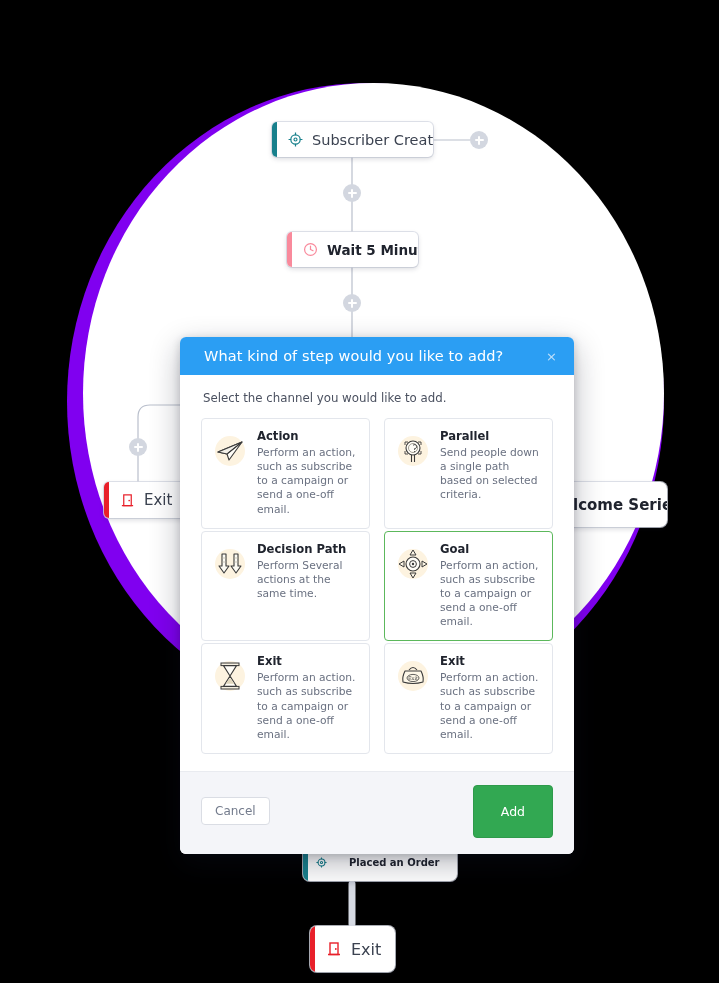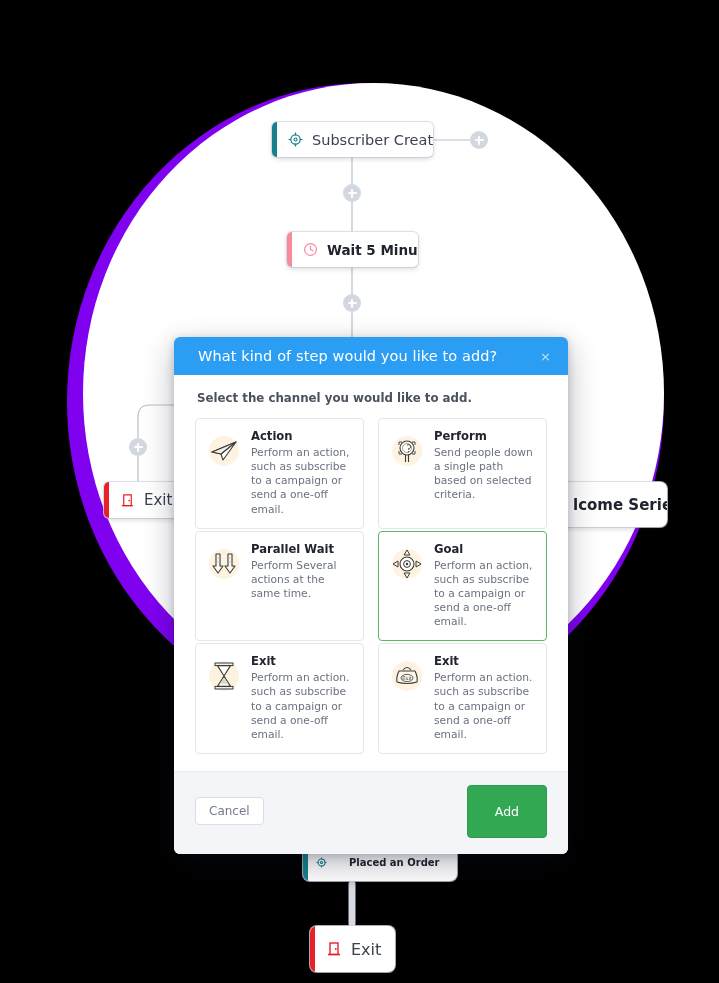--- a/index.html
+++ b/index.html
@@ -140,21 +140,21 @@
 
   #node-exit-bottom {
     left: 310px; top: 926px; width: 85px; height: 46px;
     border-radius: 7px;
   }
   #node-exit-bottom .nlabel { font-size: 16px; color: #3b4250; }
 
   
   .modal {
     position: absolute;
-    left: 174px;
+    left: 180px;
     top: 337px;
     width: 394px;
     border-radius: 6px;
     background: #ffffff;
     box-shadow: 0 10px 30px rgba(15,20,40,0.30), 0 2px 8px rgba(15,20,40,0.18);
     overflow: hidden;
   }
   .modal-header {
     background: #2b9ef3;
     height: 38px;
@@ -176,21 +176,21 @@
     padding: 4px 3px;
   }
   .modal-body {
     padding: 16px 21px 4px 21px;
     background: #ffffff;
   }
   .modal-subtitle {
     font-size: 11.8px;
     color: #4b5160;
     margin: 0 0 13px 2px;
-    font-weight: bold;
+    font-weight: normal;
   }
   .opt-grid {
     display: grid;
     grid-template-columns: 1fr 1fr;
     gap: 2px 14px;
   }
   .opt-card {
     border: 1px solid #e3e6ec;
     border-radius: 4px;
     padding: 10px 9px 11px 9px;
@@ -437,38 +437,38 @@
             <svg width="28" height="30" viewBox="0 0 28 30">
               <circle cx="14" cy="12" r="7" fill="#fffdf7" stroke="#3a3a3a" stroke-width="1.1"></circle>
               <circle cx="14" cy="12" r="4.5" fill="none" stroke="#8a8578" stroke-width="0.8"></circle>
               <path d="M14 9.5 a2 2 0 1 1 1.6 3.1 v1.2" fill="none" stroke="#3a3a3a" stroke-width="1"></path>
               <circle cx="15.6" cy="15.6" r="0.6" fill="#3a3a3a"></circle>
               <path d="M12.5 19 L12.5 26 M15.5 19 L15.5 26" stroke="#3a3a3a" stroke-width="1.1"></path>
               <path d="M6 6 h3 M6 6 v3 M22 6 h-3 M22 6 v3 M6 18 h3 M6 18 v-3 M22 18 h-3 M22 18 v-3" stroke="#3a3a3a" stroke-width="0.9" fill="none"></path>
             </svg>
           </div>
           <div class="opt-text">
-            <div class="opt-title">Perform</div>
+            <div class="opt-title">Parallel</div>
             <div class="opt-desc">Send people down a single path based on selected criteria.</div>
           </div>
         </div>
 
         <div class="opt-card">
           <div class="opt-icon">
             <div class="blob"></div>
             <svg width="32" height="28" viewBox="0 0 32 28">
               <g fill="#fdfbf4" stroke="#3a3a3a" stroke-width="1.1" stroke-linejoin="round">
                 <path d="M8 4 h4 v12 h3 l-5 7 l-5 -7 h3 z"></path>
                 <path d="M20 4 h4 v12 h3 l-5 7 l-5 -7 h3 z"></path>
               </g>
               <path d="M8 8 h4 M20 8 h4 M8 12 h4 M20 12 h4" stroke="#b9b4a4" stroke-width="0.7"></path>
             </svg>
           </div>
           <div class="opt-text">
-            <div class="opt-title">Parallel Wait</div>
+            <div class="opt-title">Decision Path</div>
             <div class="opt-desc">Perform Several actions at the same time.</div>
           </div>
         </div>
 
         <div class="opt-card selected">
           <div class="opt-icon">
             <div class="blob"></div>
             <svg width="30" height="30" viewBox="0 0 30 30">
               <circle cx="15" cy="15" r="7" fill="#fffdf7" stroke="#3a3a3a" stroke-width="1.1"></circle>
               <circle cx="15" cy="15" r="3.4" fill="none" stroke="#3a3a3a" stroke-width="1"></circle>

